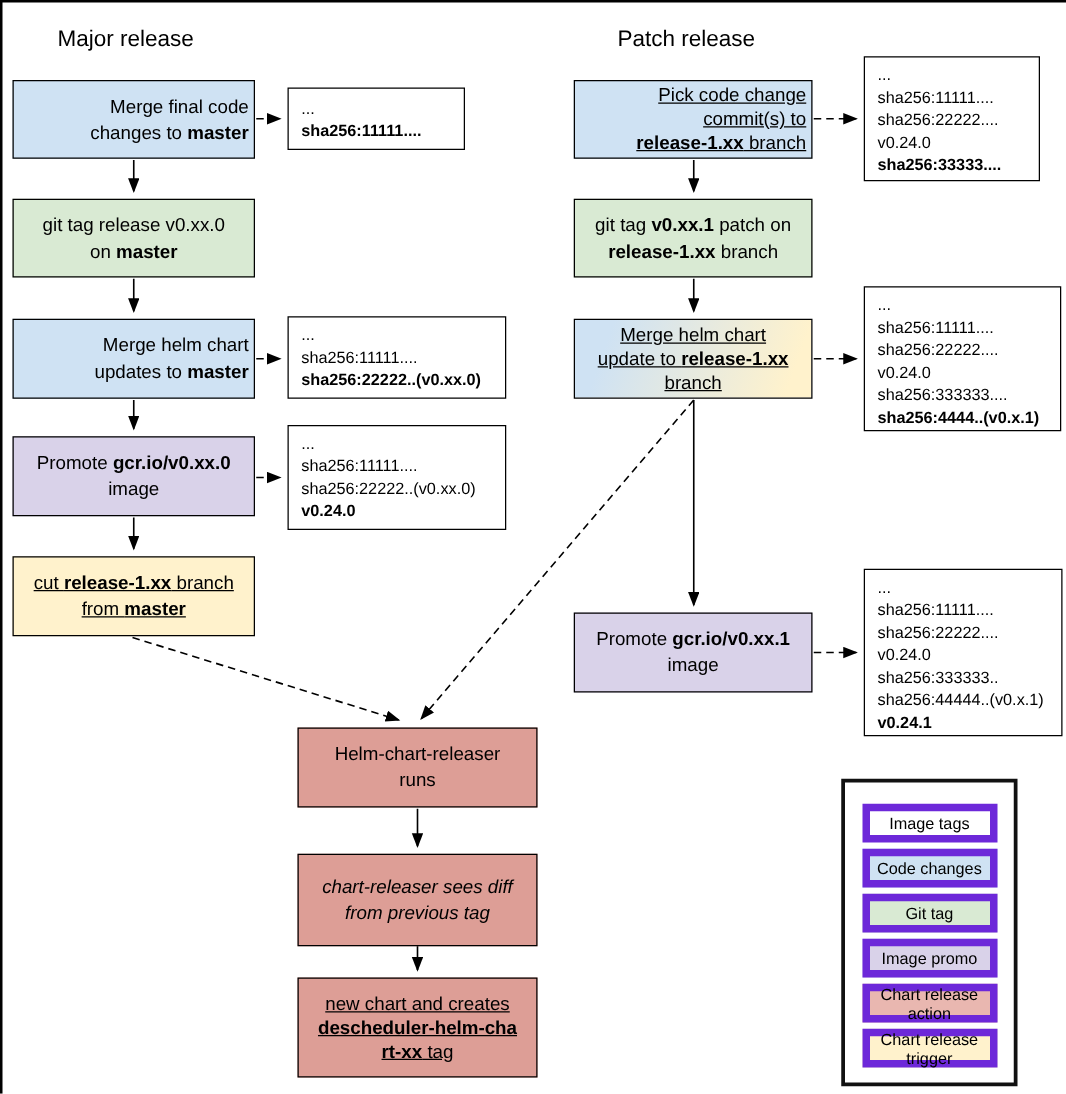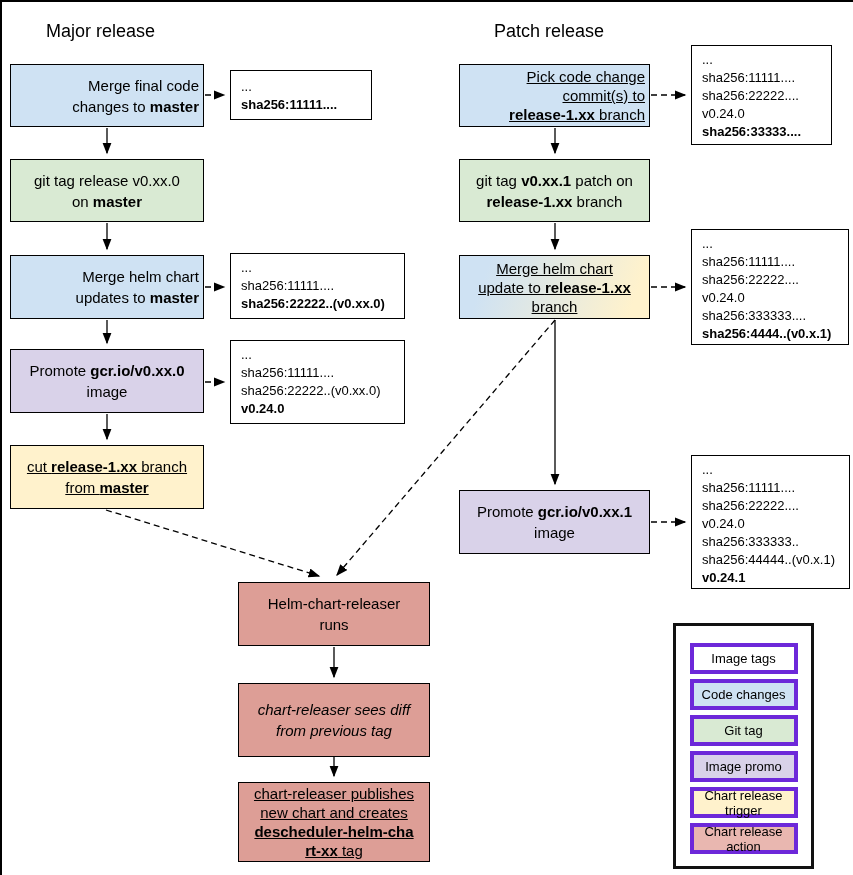--- a/index.html
+++ b/index.html
@@ -26,21 +26,21 @@
   .ann{
     position:absolute;box-sizing:border-box;border:1px solid #000;background:#fff;
     font-size:13px;line-height:18px;padding:5px 10px;text-align:left;
   }
   #legend{
     position:absolute;left:671px;top:621px;width:141px;height:246px;
     box-sizing:border-box;border:3px solid #111;background:#fff;
     display:flex;flex-direction:column;align-items:center;gap:5px;padding-top:17px;
   }
   .legend-item{
-    width:108px;height:31px;box-sizing:border-box;border:4px solid #6d28d9;
+    width:108px;height:31px;box-sizing:border-box;border:6px solid #6d28d9;
     display:flex;justify-content:center;align-items:center;text-align:center;
     font-size:13px;line-height:15px;flex:none;
   }
   .legend-action{background:#e9b7b0;}
 </style>
 </head>
 <body>
 
 <div id="canvas">
 
@@ -159,28 +159,27 @@
 
   <div class="box pink" style="left:236px;top:580px;width:192px;height:64px;">
       <div><span>Helm-chart-releaser</span></div>
       <div><span>runs</span></div>
     </div>
   <div class="box pink" style="left:236px;top:681px;width:192px;height:74px;font-style:italic;">
       <div><span>chart-releaser sees diff</span></div>
       <div><span>from previous tag</span></div>
     </div>
   <div class="box pink tight" style="left:236px;top:780px;width:192px;height:80px;">
-      <div><span>chart-releaser publishes</span></div>
       <div><span>new chart and creates</span></div>
       <div><span class="b">descheduler-helm-cha</span></div>
       <div><span class="b">rt-xx</span><span> tag</span></div>
     </div>
 
   <div id="legend">
     <div class="legend-item" style="background:#ffffff;">Image tags</div>
     <div class="legend-item blue">Code changes</div>
     <div class="legend-item green">Git tag</div>
     <div class="legend-item purple">Image promo</div>
+    <div class="legend-item legend-action">Chart release action</div>
     <div class="legend-item yellow">Chart release trigger</div>
-    <div class="legend-item legend-action">Chart release action</div>
   </div>
 
 </div>
 
 </body></html>

